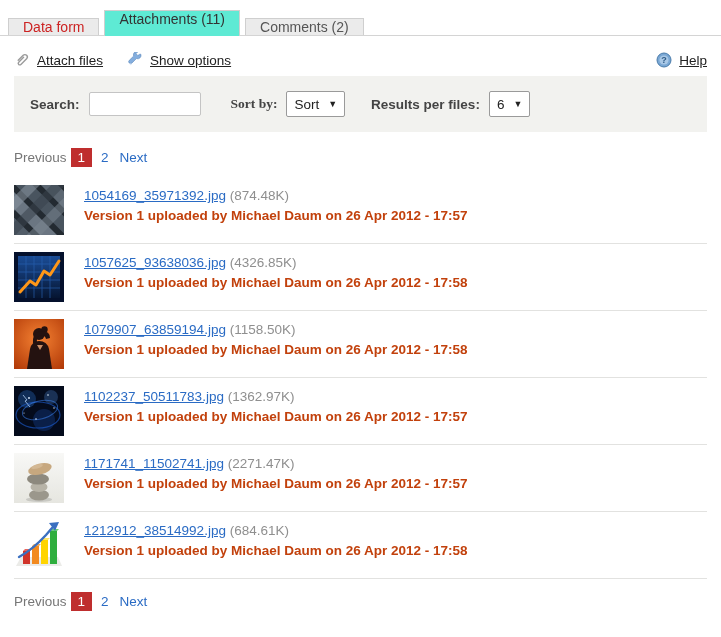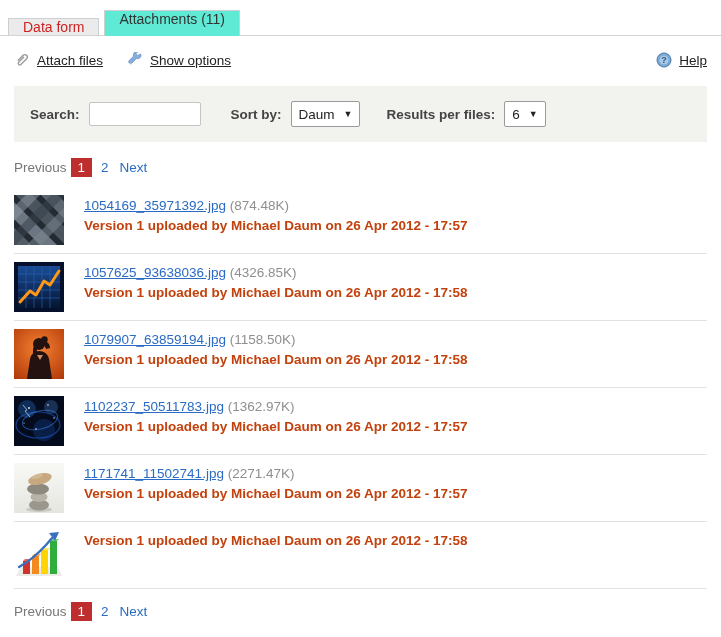--- a/index.html
+++ b/index.html
@@ -7,32 +7,32 @@
     font-family:"Liberation Sans", sans-serif; font-size:13.5px; color:#333; }
 
   
   .tabbar { padding:10px 8px 0 8px; border-bottom:1px solid #d4d4d4; display:flex; gap:5px; align-items:flex-end; }
   .tab { background:#ebebeb; border:1px solid #cfcfcf; border-bottom:none; padding:0 14px; font-size:14px;
          color:#555; cursor:pointer; position:relative; }
   .tab.red-text { color:#cc2222; }
   .tab.active { background:#5eead4; color:#333; margin-bottom:-1px; padding-bottom:9px; z-index:2; }
 
   
-  .toolbar { display:flex; justify-content:space-between; align-items:center; padding:16px 14px 18px 14px; }
+  .toolbar { display:flex; justify-content:space-between; align-items:center; padding:16px 14px 8px 14px; }
   .toolbar .left { display:flex; gap:24px; }
   .toollink { display:inline-flex; align-items:center; gap:7px; color:#222; text-decoration:none; cursor:pointer; }
   .toollink span.lbl { text-decoration:underline; }
   .icon16 { width:16px; height:16px; display:block; }
 
   
   .filterbar { margin:0 14px; background:#f2f2ef; padding:12px 16px; display:flex; align-items:center; height:56px; }
   .flabel { font-weight:bold; color:#444; }
   .searchbox { margin-left:9px; width:112px; height:24px; border:1px solid #c4c4c4; border-radius:2px; padding:2px 5px;
                font-family:"Liberation Sans", sans-serif; font-size:13px; background:#fff; }
-  .sortlabel { margin-left:30px; }
+  .sortlabel { margin-left:30px;font-family:Liberation Serif, serif; }
   .resultslabel { margin-left:26px; }
   .selectbox { margin-left:9px; background:#fff; border:1px solid #9a9a9a; border-radius:2px; height:26px;
                display:inline-flex; align-items:center; gap:9px; padding:0 7px; cursor:pointer; color:#222; }
   .selectbox .caret { font-size:9px; color:#222; }
 
   
   .pagination { margin:16px 14px 10px 14px; display:flex; align-items:center; color:#767676; }
   .pagination .current { background:#bf2e2e; color:#fff; padding:2px 7px; margin-left:4px; }
   .pagination a { color:#2a6bc4; text-decoration:none; cursor:pointer; }
   .pagination .pg2 { margin-left:9px; }
@@ -51,20 +51,21 @@
 
   
   .footer { display:flex; justify-content:flex-end; align-items:center; padding:10px 14px 0 0; gap:7px; }
 </style>
 </head>
 <body>
 
 <div class="tabbar">
   <div class="tab red-text">Data form</div>
   <div class="tab active">Attachments (11)</div>
+  <div class="tab">Comments (2)</div>
 </div>
 
 <div class="toolbar">
   <div class="left">
     <a class="toollink">
       <svg class="icon16" viewBox="0 0 16 16">
         <path d="M4.2 8.3 L9.2 3.3 a2.4 2.4 0 0 1 3.4 3.4 L6.9 12.4 a1.55 1.55 0 0 1 -2.2-2.2 L9.6 5.3" fill="none" stroke="#9b9b9b" stroke-width="1.4" stroke-linecap="round"></path>
       </svg>
       <span class="lbl">Attach files</span>
     </a>
@@ -84,21 +85,21 @@
     </svg>
     <span class="lbl">Help</span>
   </a>
 </div>
 
 <div class="filterbar">
   <span class="flabel">Search:</span>
   <input class="searchbox" type="text" value="" style="">
   <span class="flabel sortlabel">Sort by:</span>
   <span class="selectbox">
-    <span>Daum</span>
+    <span>Sort</span>
     <span class="caret">▼</span>
   </span>
   <span class="flabel resultslabel">Results per files:</span>
   <span class="selectbox">
     <span>6</span>
     <span class="caret">▼</span>
   </span>
 </div>
 
 <div class="pagination">
@@ -259,20 +260,24 @@
           <rect x="27" y="20" width="7" height="24" fill="#ffd400"></rect>
             <polygon points="27,20 34,20 36,18 29,18" fill="#ffe566"></polygon>
           <rect x="36" y="11" width="7" height="33" fill="#2fae3e"></rect>
             <polygon points="36,11 43,11 45,9 38,9" fill="#6bcf76"></polygon>
         </g>
         <path d="M5 37 C14 32 22 26 32 15 L38 8" fill="none" stroke="#3a6fc0" stroke-width="2.4" stroke-linecap="round"></path>
         <polygon points="35,3 45,2 41,11" fill="#3a6fc0"></polygon>
       </svg>
     </a>
     <div class="info">
+      <div>
+        <a class="filename">1212912_38514992.jpg</a>
+        <span class="size">(684.61K)</span>
+      </div>
       <div class="meta">Version 1 uploaded by Michael Daum on 26 Apr 2012 - 17:58</div>
     </div>
   </div>
 
 </div>
 
 <div class="pagination bottom">
   <span>Previous</span>
   <span class="current">1</span>
   <a class="pg2">2</a>

